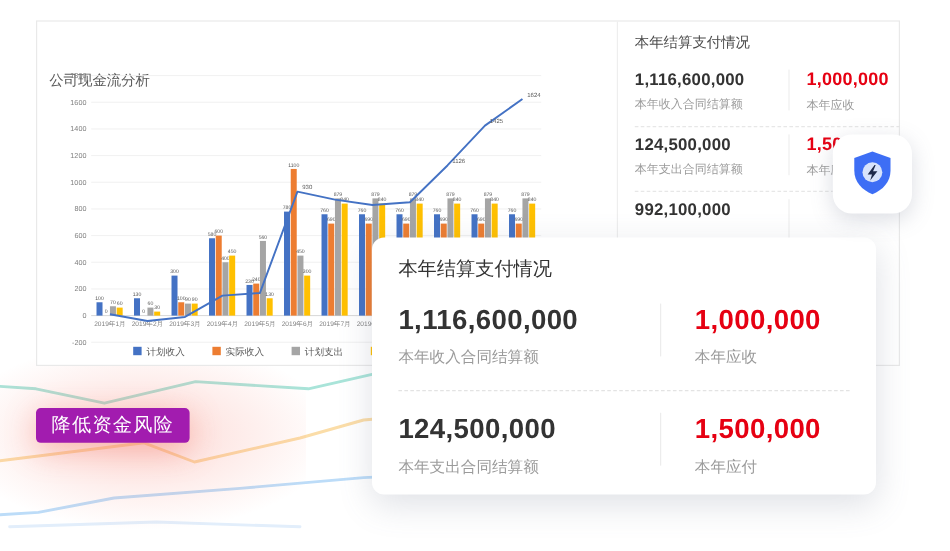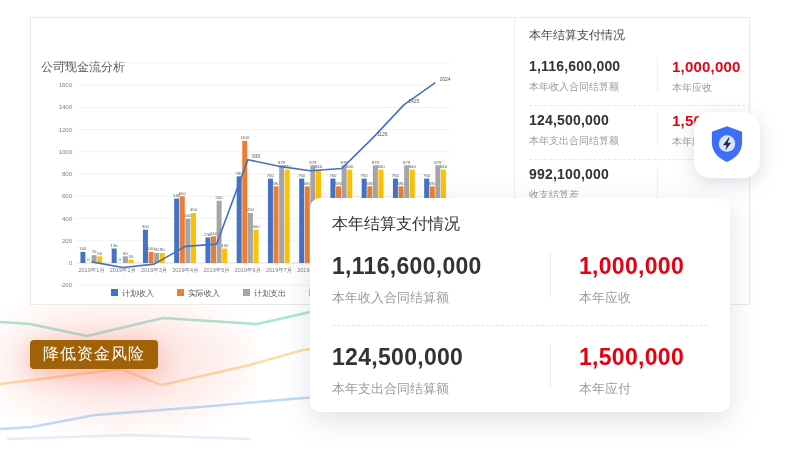--- a/index.html
+++ b/index.html
@@ -34,21 +34,21 @@
     border-radius:10px; box-shadow:0 8px 28px rgba(95,105,130,0.20); z-index:5; padding:16px 22px 0 22px; }
   .popup-title { font-size:16px; color:#333; margin-bottom:14px; }
   .pop-row { display:flex; align-items:flex-start; padding:4px 0 18px 0; border-bottom:1px dashed #e3e3e3; }
   .pop-row:last-child { border-bottom:none; padding-top:18px; }
   .pop-col-l { width:218px; }
   .pop-vsep { width:1px; height:44px; background:#ececec; margin-right:28px; }
   .pop-val { font-size:23px; font-weight:bold; color:#333; letter-spacing:0.3px; }
   .pop-val.red { color:#e60012; }
   .pop-lab { font-size:13px; color:#9b9b9b; margin-top:9px; }
 
-  .risk-badge { position:absolute; left:30px; top:340px; z-index:4; background:#a16207; color:#fff;
+  .risk-badge { position:absolute; left:30px; top:340px; z-index:4; background:#a21caf; color:#fff;
     font-size:16px; padding:4px 13px; border-radius:4px; letter-spacing:1px;
     box-shadow:0 6px 26px rgba(244,120,105,0.45); }
 </style>
 </head>
 <body>
 
 <svg class="bg-lines" viewBox="0 0 792 154" preserveAspectRatio="none">
     <polyline points="0,17 30,19 87,31 163,13 257,19 310,7 430,0 560,-6" fill="none" stroke="#a9e4d9" stroke-width="2.4" stroke-linejoin="round" stroke-linecap="round"></polyline>
     <polyline points="0,79 32,75 120,64 162,80 250,60 303,45 430,34 560,26" fill="none" stroke="#fbdda8" stroke-width="2.4" stroke-linejoin="round" stroke-linecap="round"></polyline>
     <polyline points="0,124 32,122 95,110 200,102 303,93 430,87 560,83" fill="none" stroke="#bcdcf8" stroke-width="2.4" stroke-linejoin="round" stroke-linecap="round"></polyline>
@@ -228,21 +228,20 @@
       <div class="sum-vsep"></div>
       <div>
         <div class="sum-val red">1,500,000</div>
         <div class="sum-lab">本年应付</div>
       </div>
     </div>
 
     <div class="sum-row">
       <div class="sum-col-l">
         <div class="sum-val">992,100,000</div>
-        <div class="sum-lab">收支结算差</div>
       </div>
       <div class="sum-vsep"></div>
     </div>
   </div>
 </div>
 
 <div class="shield-card">
   <svg width="46" height="46" viewBox="0 0 64 64">
     <path d="M32 6 L53 13.5 V28 C53 41.5 44 50.5 32 55.5 C20 50.5 11 41.5 11 28 V13.5 Z" fill="#3d6ef5"></path>
     <circle cx="32" cy="30" r="11.5" fill="#d7e3fb"></circle>

